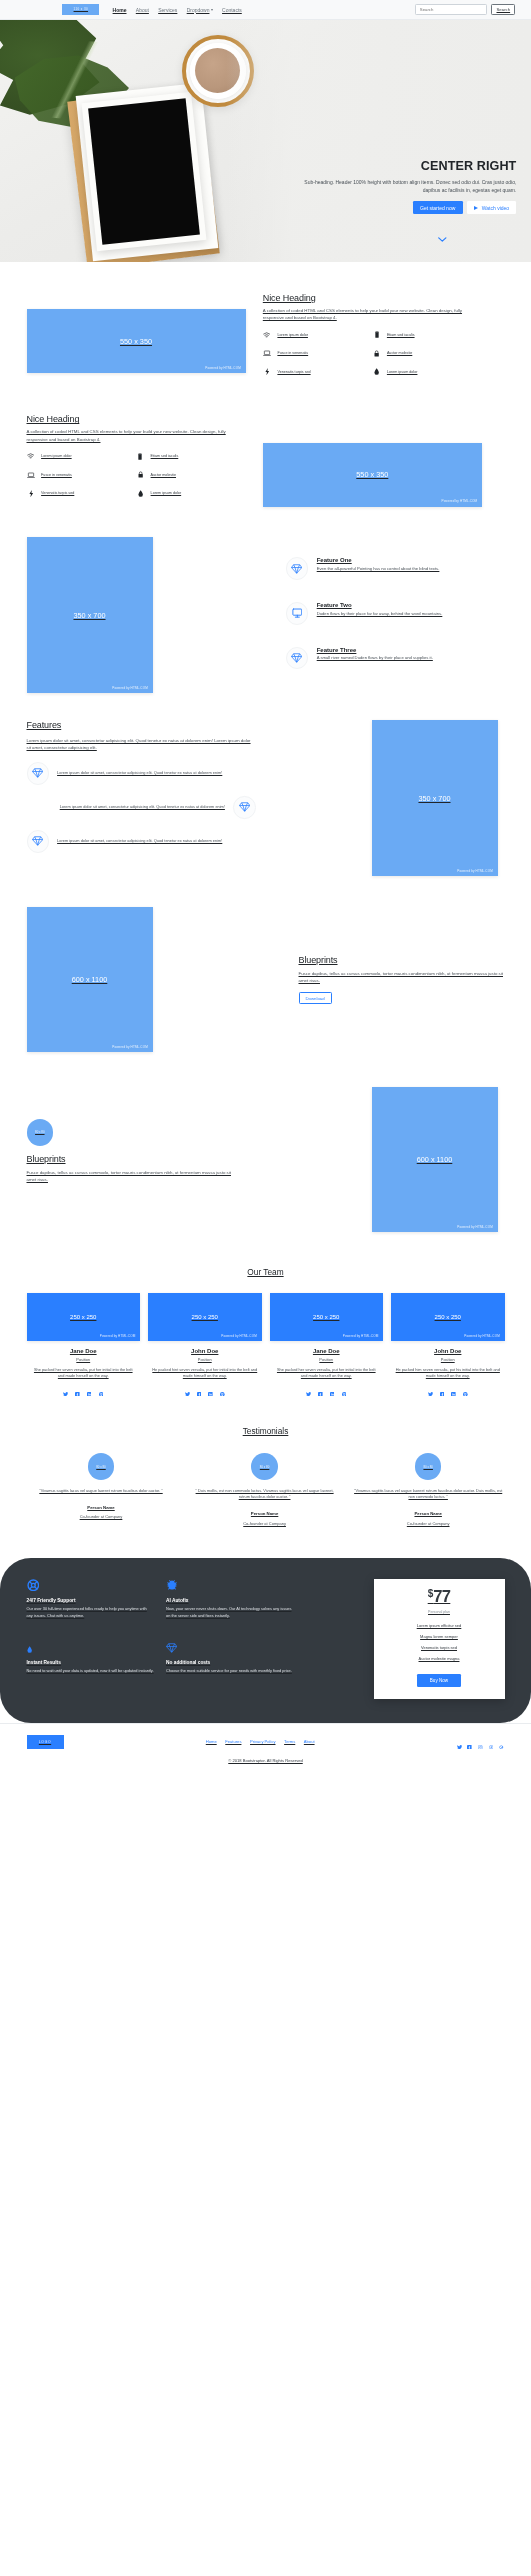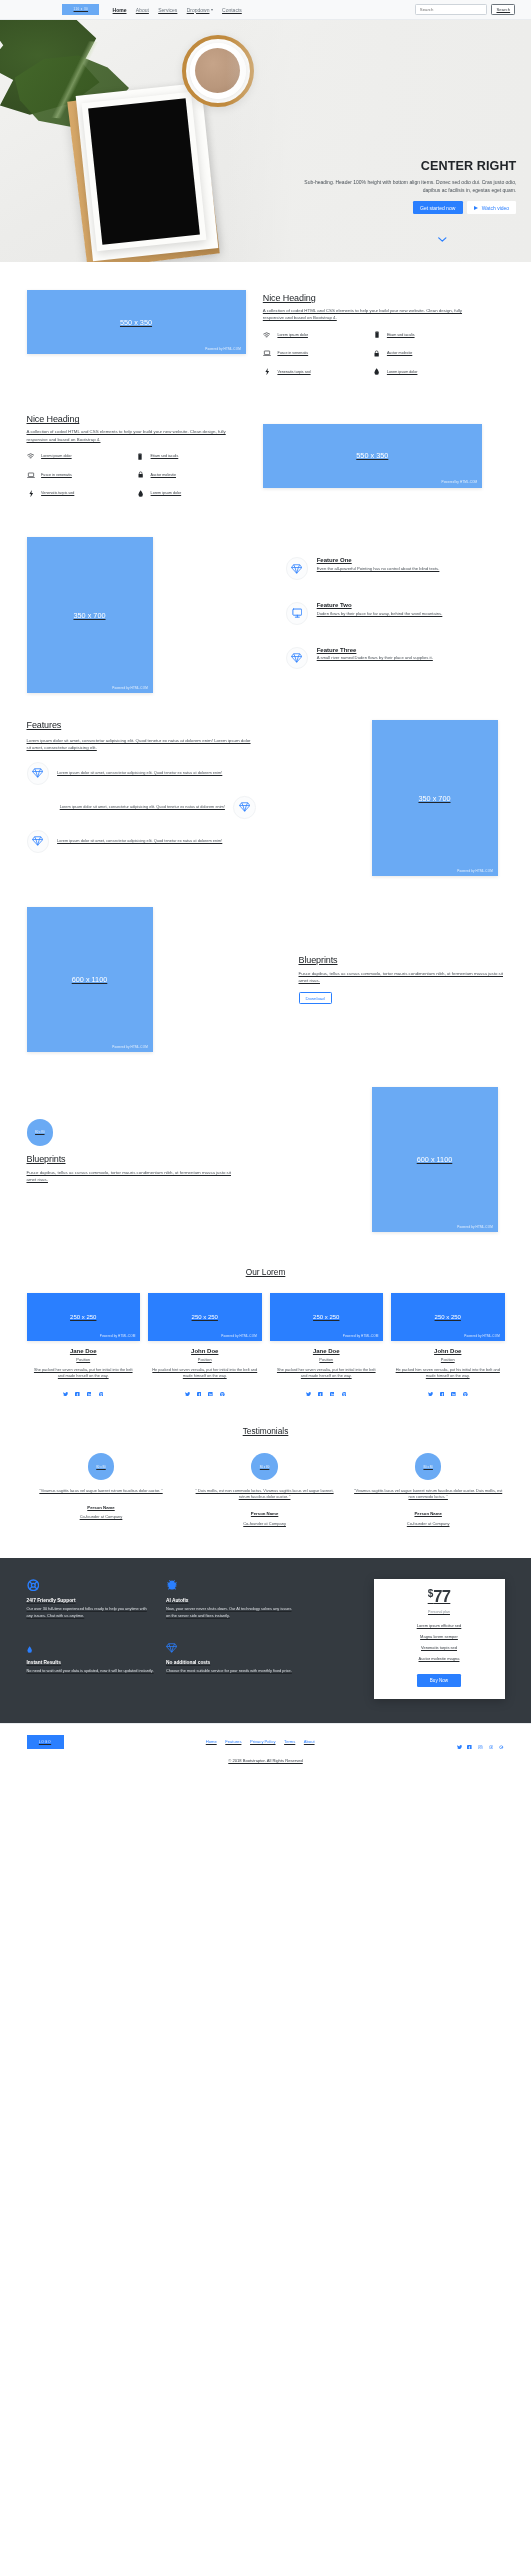--- a/index.html
+++ b/index.html
@@ -144,21 +144,21 @@
     position: absolute; right: 4.6px; bottom: 3.3px; font-size: 3.1px;
     color: rgba(255,255,255,.82); letter-spacing: 0.1px;
   }
   .ph-strong { background: #2a7fff; }
   .ph-strong .ph-label { font-size: 6px; }
   h2.sec { font-size: 9px; font-weight: normal; color: #212529; letter-spacing: -0.1px; }
   p.body { font-size: 4.4px; line-height: 1.62; color: #495057; }
 
   
   .sec-nice-a { padding: 28px 0 0; display: flex; gap: 17.3px; }
-  .nice-a-left { width: 219px; }
+  .nice-a-left { width: 219px; margin-top: 19px; }
   .nice-a-right { width: 219px; padding-top: 2.7px; }
   .feat-grid { display: flex; flex-wrap: wrap; margin-top: 10px; }
   .feat-item { width: 50%; display: flex; align-items: center; gap: 6px; margin-bottom: 11.3px; }
   .feat-ico { width: 8.6px; display: flex; justify-content: center; color: #212529; }
   .feat-ico svg { display: block; }
   .feat-txt { font-size: 3.7px; color: #343a40; }
 
   
   .sec-nice-b { padding: 25px 0 0; display: flex; gap: 17.3px; }
 
@@ -225,20 +225,21 @@
   .testi-grid { display: flex; gap: 14.6px; margin-top: 17.3px; }
   .testi-card { width: 149px; text-align: center; display: flex; flex-direction: column; align-items: center; }
   .testi-quote { font-size: 3.9px; line-height: 1.65; color: #495057; margin-top: 8px; }
   .testi-name { font-size: 4.3px; font-weight: bold; color: #212529; margin-top: 10.6px; }
   .testi-role { font-size: 4px; color: #495057; margin-top: 4.6px; }
 
   
   .dark {
     margin-top: 32px; background: #343a40; color: #fff;
     padding: 21px 0 24px;
+    border-radius: 31px;
   }
   .dark-inner { display: flex; gap: 14.6px; }
   .dark-left { width: 279px; display: flex; flex-wrap: wrap; }
   .dark-feat { width: 50%; padding-right: 12px; margin-bottom: 17.3px; }
   .dark-ico { color: #2a7fff; margin-bottom: 4.6px; }
   .dark-ft { font-size: 4.8px; font-weight: bold; }
   .dark-fd { font-size: 3.9px; line-height: 1.62; color: #dee2e6; margin-top: 3.3px; }
   .price-card {
     width: 131px; background: #fff; color: #212529; margin-left: auto;
     padding: 10.6px 8px 12px; text-align: center;
@@ -582,21 +583,21 @@
     </div>
     <div class="bpb-right">
       <div class="ph" style="width:126px;height:145px">
         <span class="ph-label">600 x 1100</span>
         <span class="ph-credit">Powered by HTML.COM</span>
       </div>
     </div>
   </div>
 
   <div class="container sec-team">
-    <h2 class="sec-title-c">Our Lorem</h2>
+    <h2 class="sec-title-c">Our Team</h2>
     <div class="team-grid" id="team-grid">
         <div class="team-card">
           <div class="ph ph-strong team-img">
             <span class="ph-label">250 x 250</span>
             <span class="ph-credit">Powered by HTML.COM</span>
           </div>
           <div class="team-name">Jane Doe</div>
           <div class="team-pos">Position</div>
           <div class="team-desc">She packed her seven versalia, put her initial into the belt and made herself on the way.</div>
           <div class="team-social">

